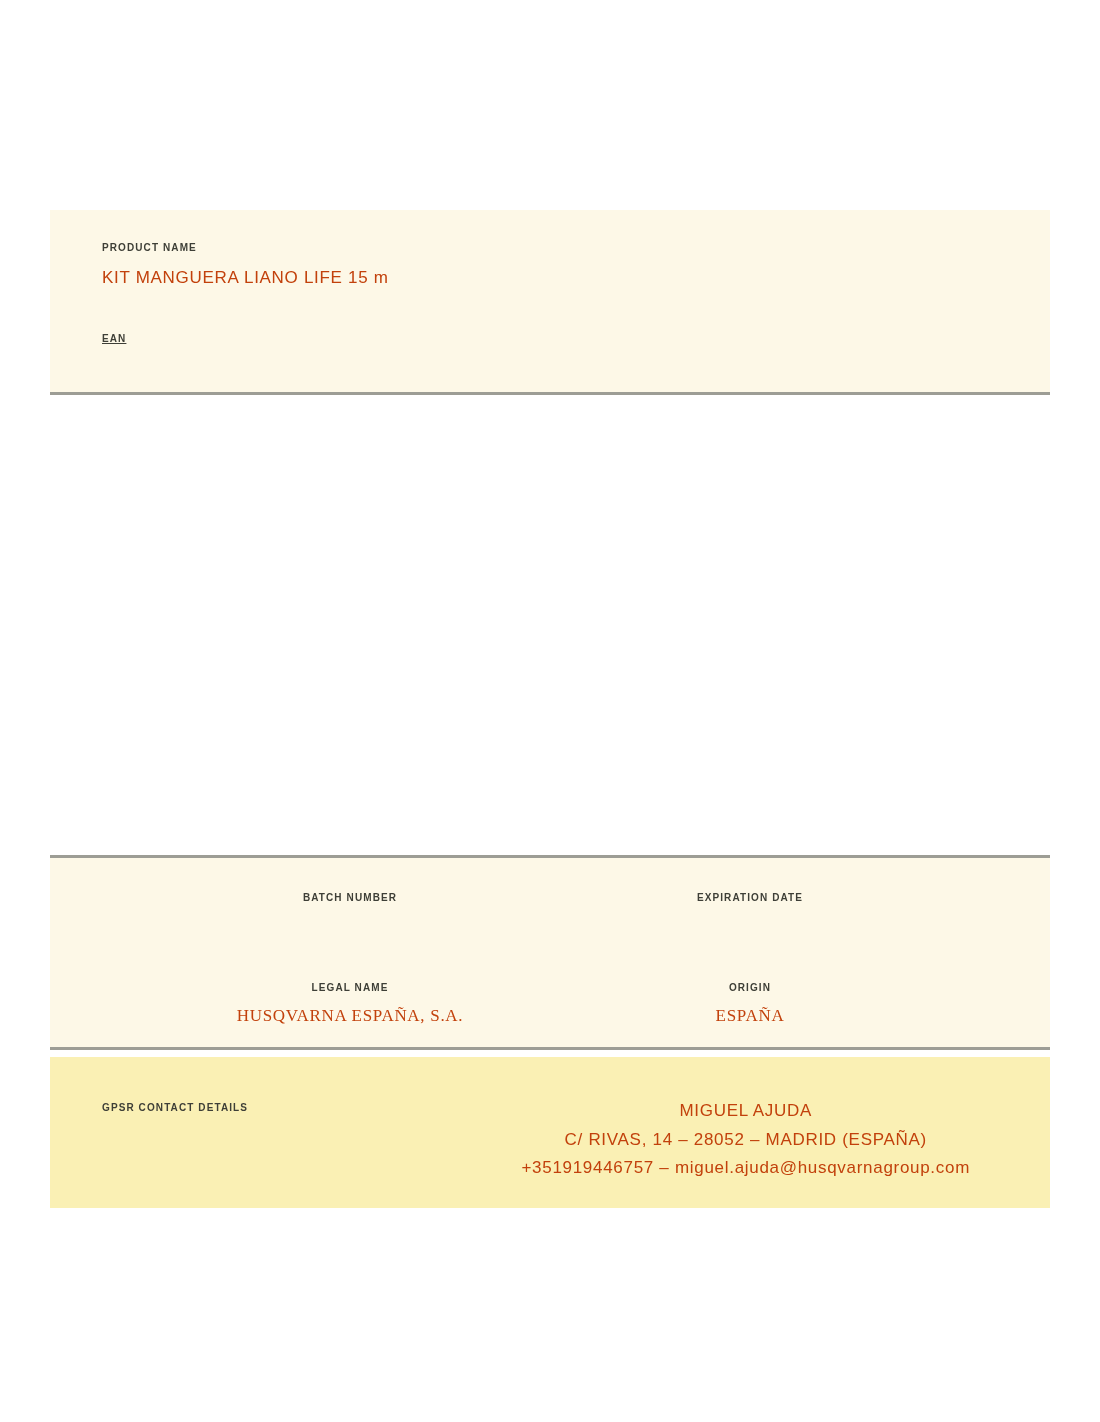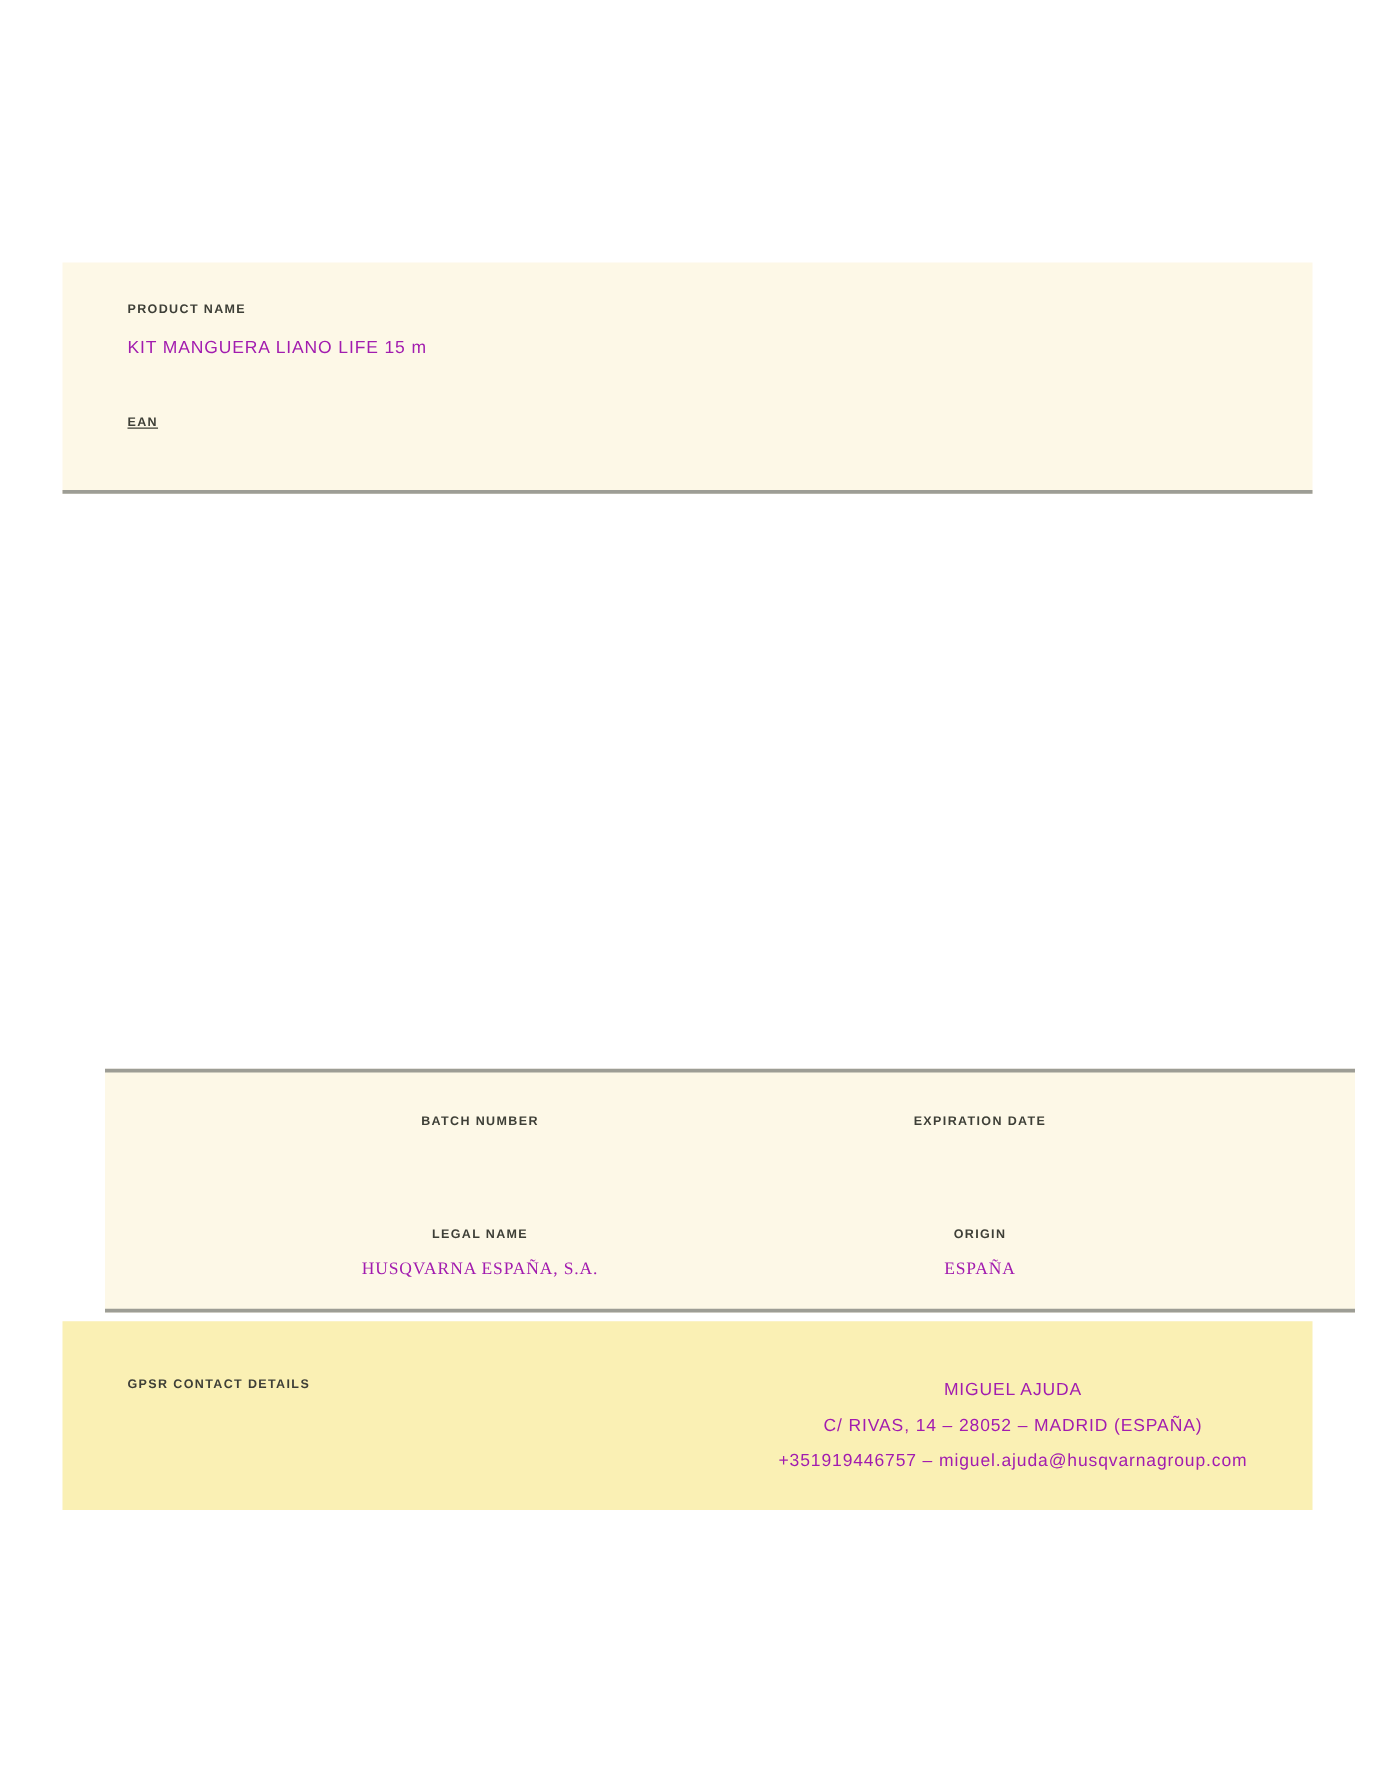--- a/index.html
+++ b/index.html
@@ -24,47 +24,46 @@
     height: 185px;
     border-bottom: 3px solid #9D9D95;
     padding: 27px 52px 0 52px;
   }
 
   .card-mid {
     top: 855px;
     height: 195px;
     border-top: 3px solid #9D9D95;
     border-bottom: 3px solid #9D9D95;
-    margin-left: 34px;
   }
 
   .card-bottom {
     top: 1057px;
     height: 151px;
     background: #FAF0B4;
     display: flex;
     justify-content: space-between;
     align-items: flex-start;
-    padding: 40px 52px 0 52px;
+    padding: 40px 80px 0 52px;
   }
 
   .label {
     font-weight: bold;
     font-size: 10px;
     line-height: 21px;
     letter-spacing: 1.1px;
     color: #3E3F37;
   }
 
   .value {
     font-weight: normal;
-    font-size: 14px;
+    font-size: 17px;
     line-height: 21px;
     letter-spacing: 0.7px;
-    color: #a21caf;
+    color: #c2410c;
   }
 
   .card-top .value { margin-top: 9px; }
   .card-top .label-ean { margin-top: 40px; text-decoration: underline; }
 
   .mid-row {
     position: absolute;
     left: 100px;
     right: 100px;
     display: grid;

